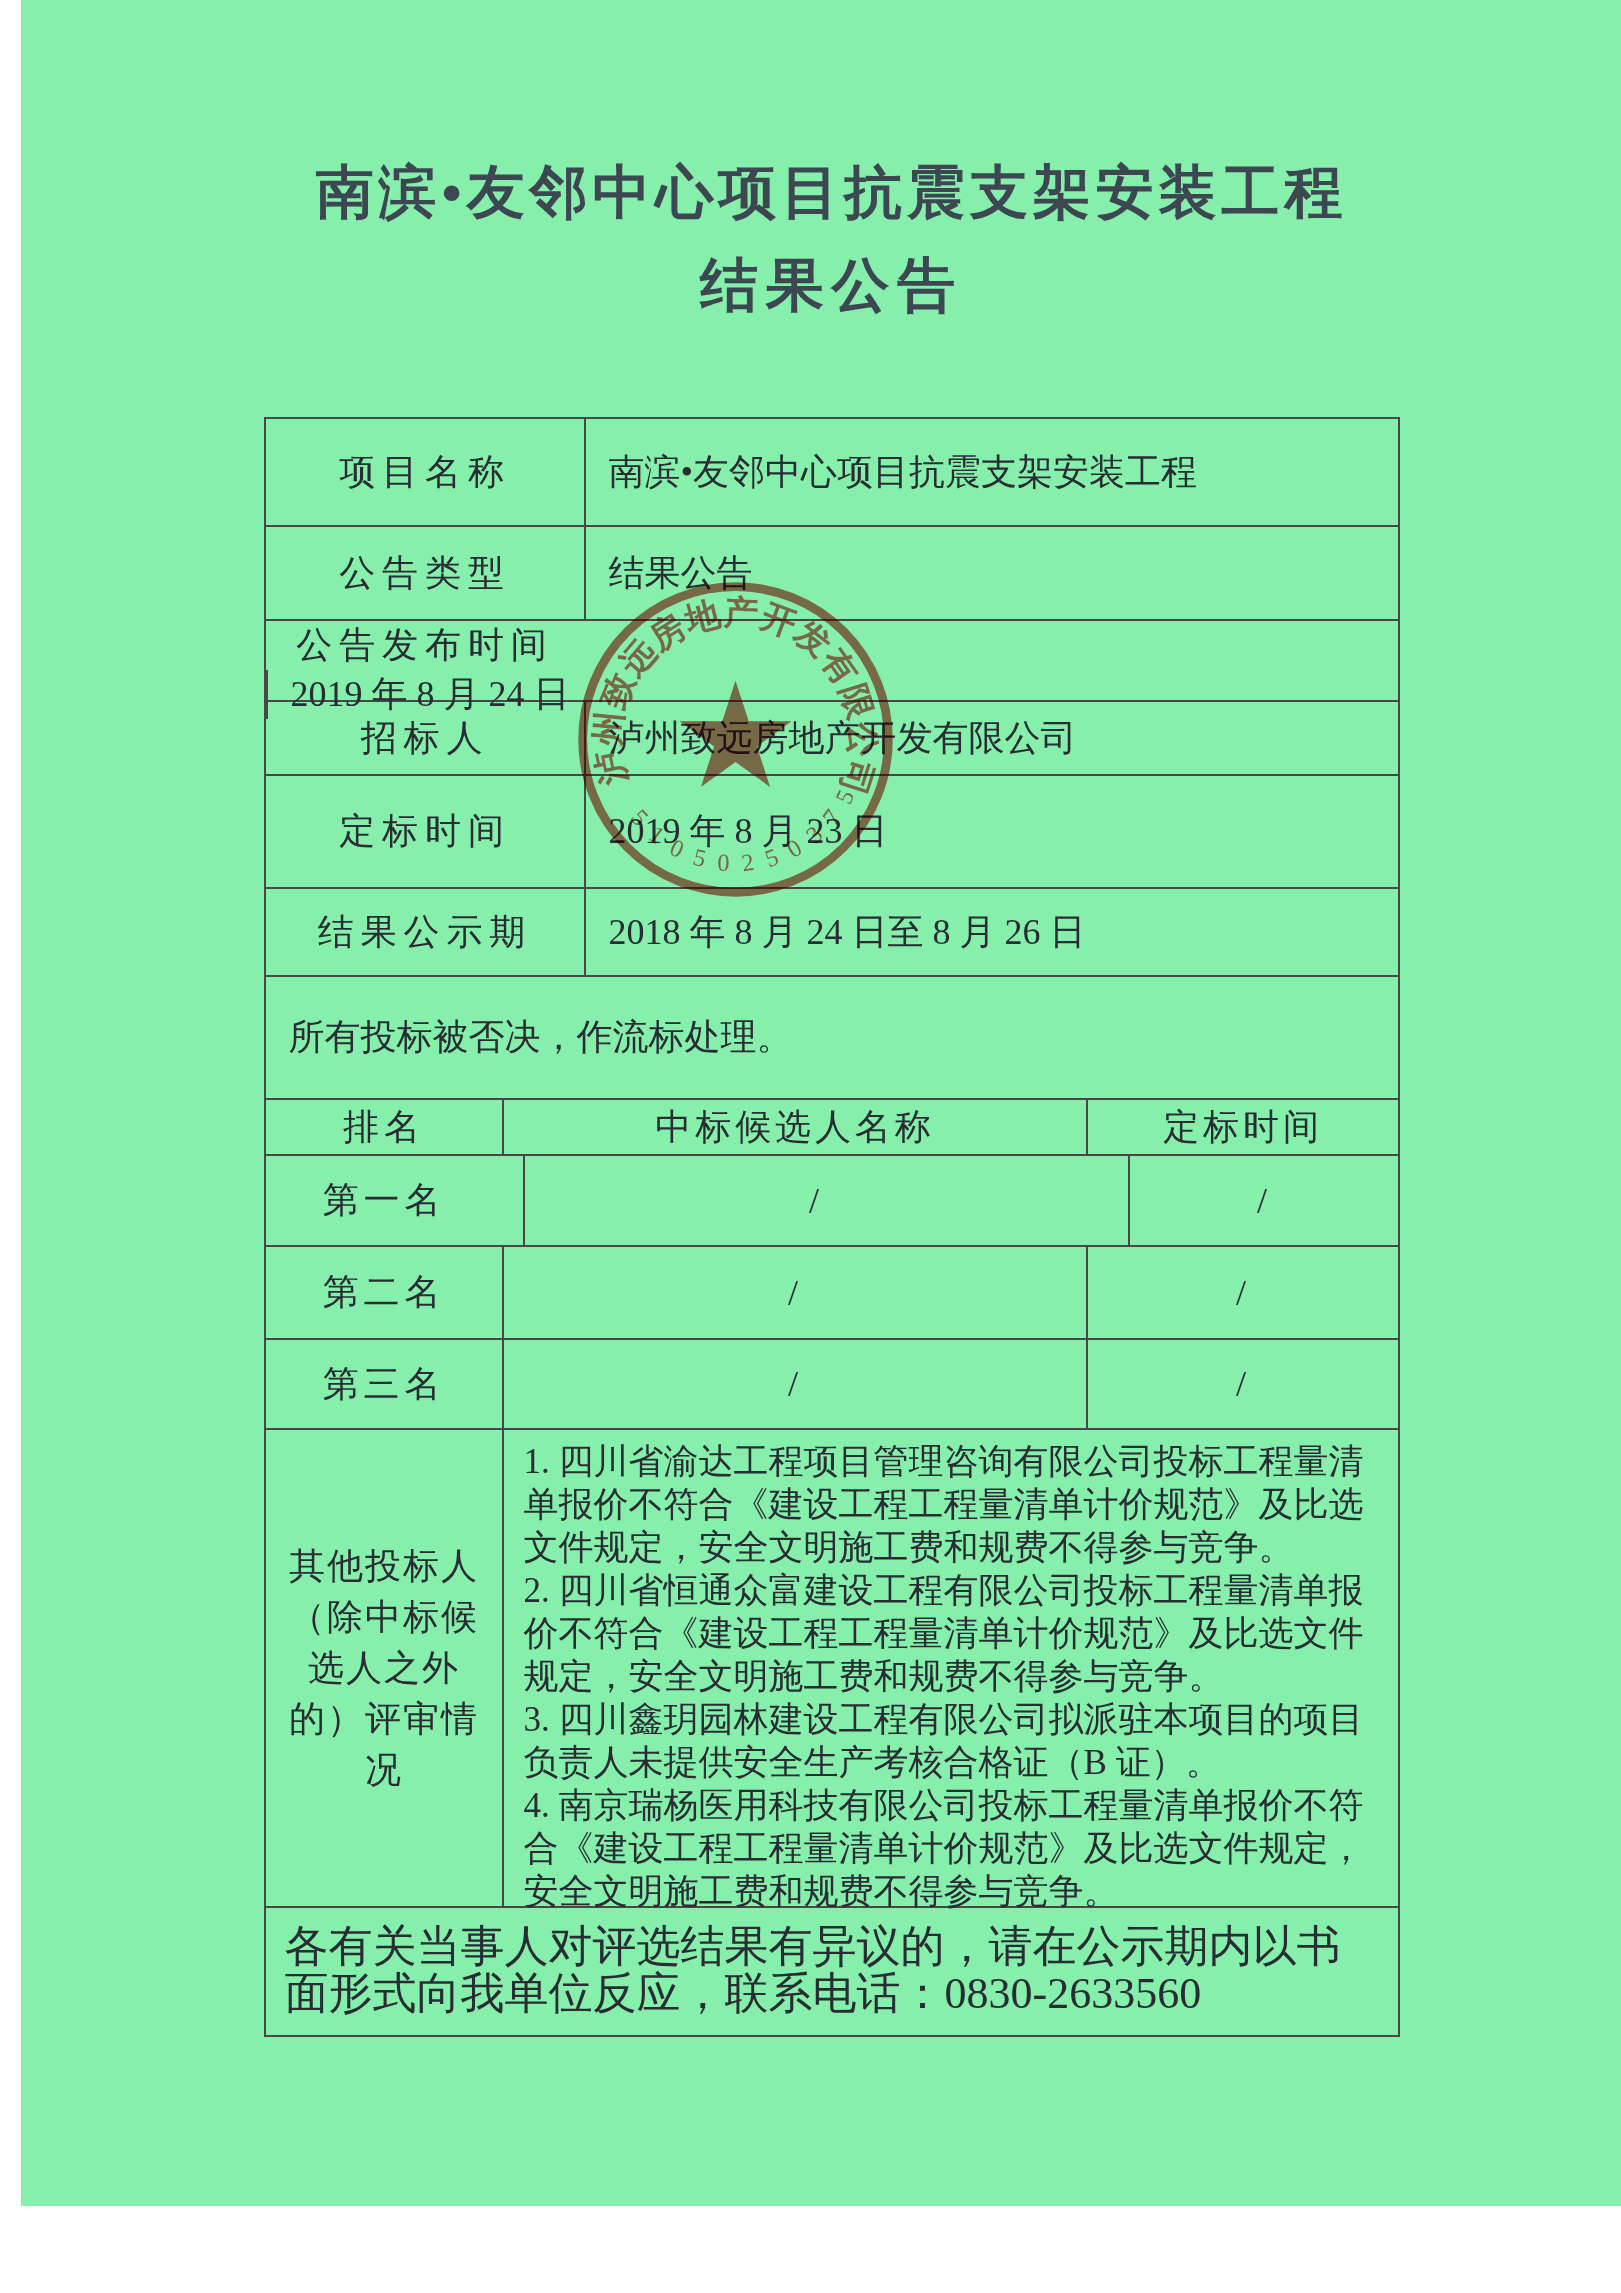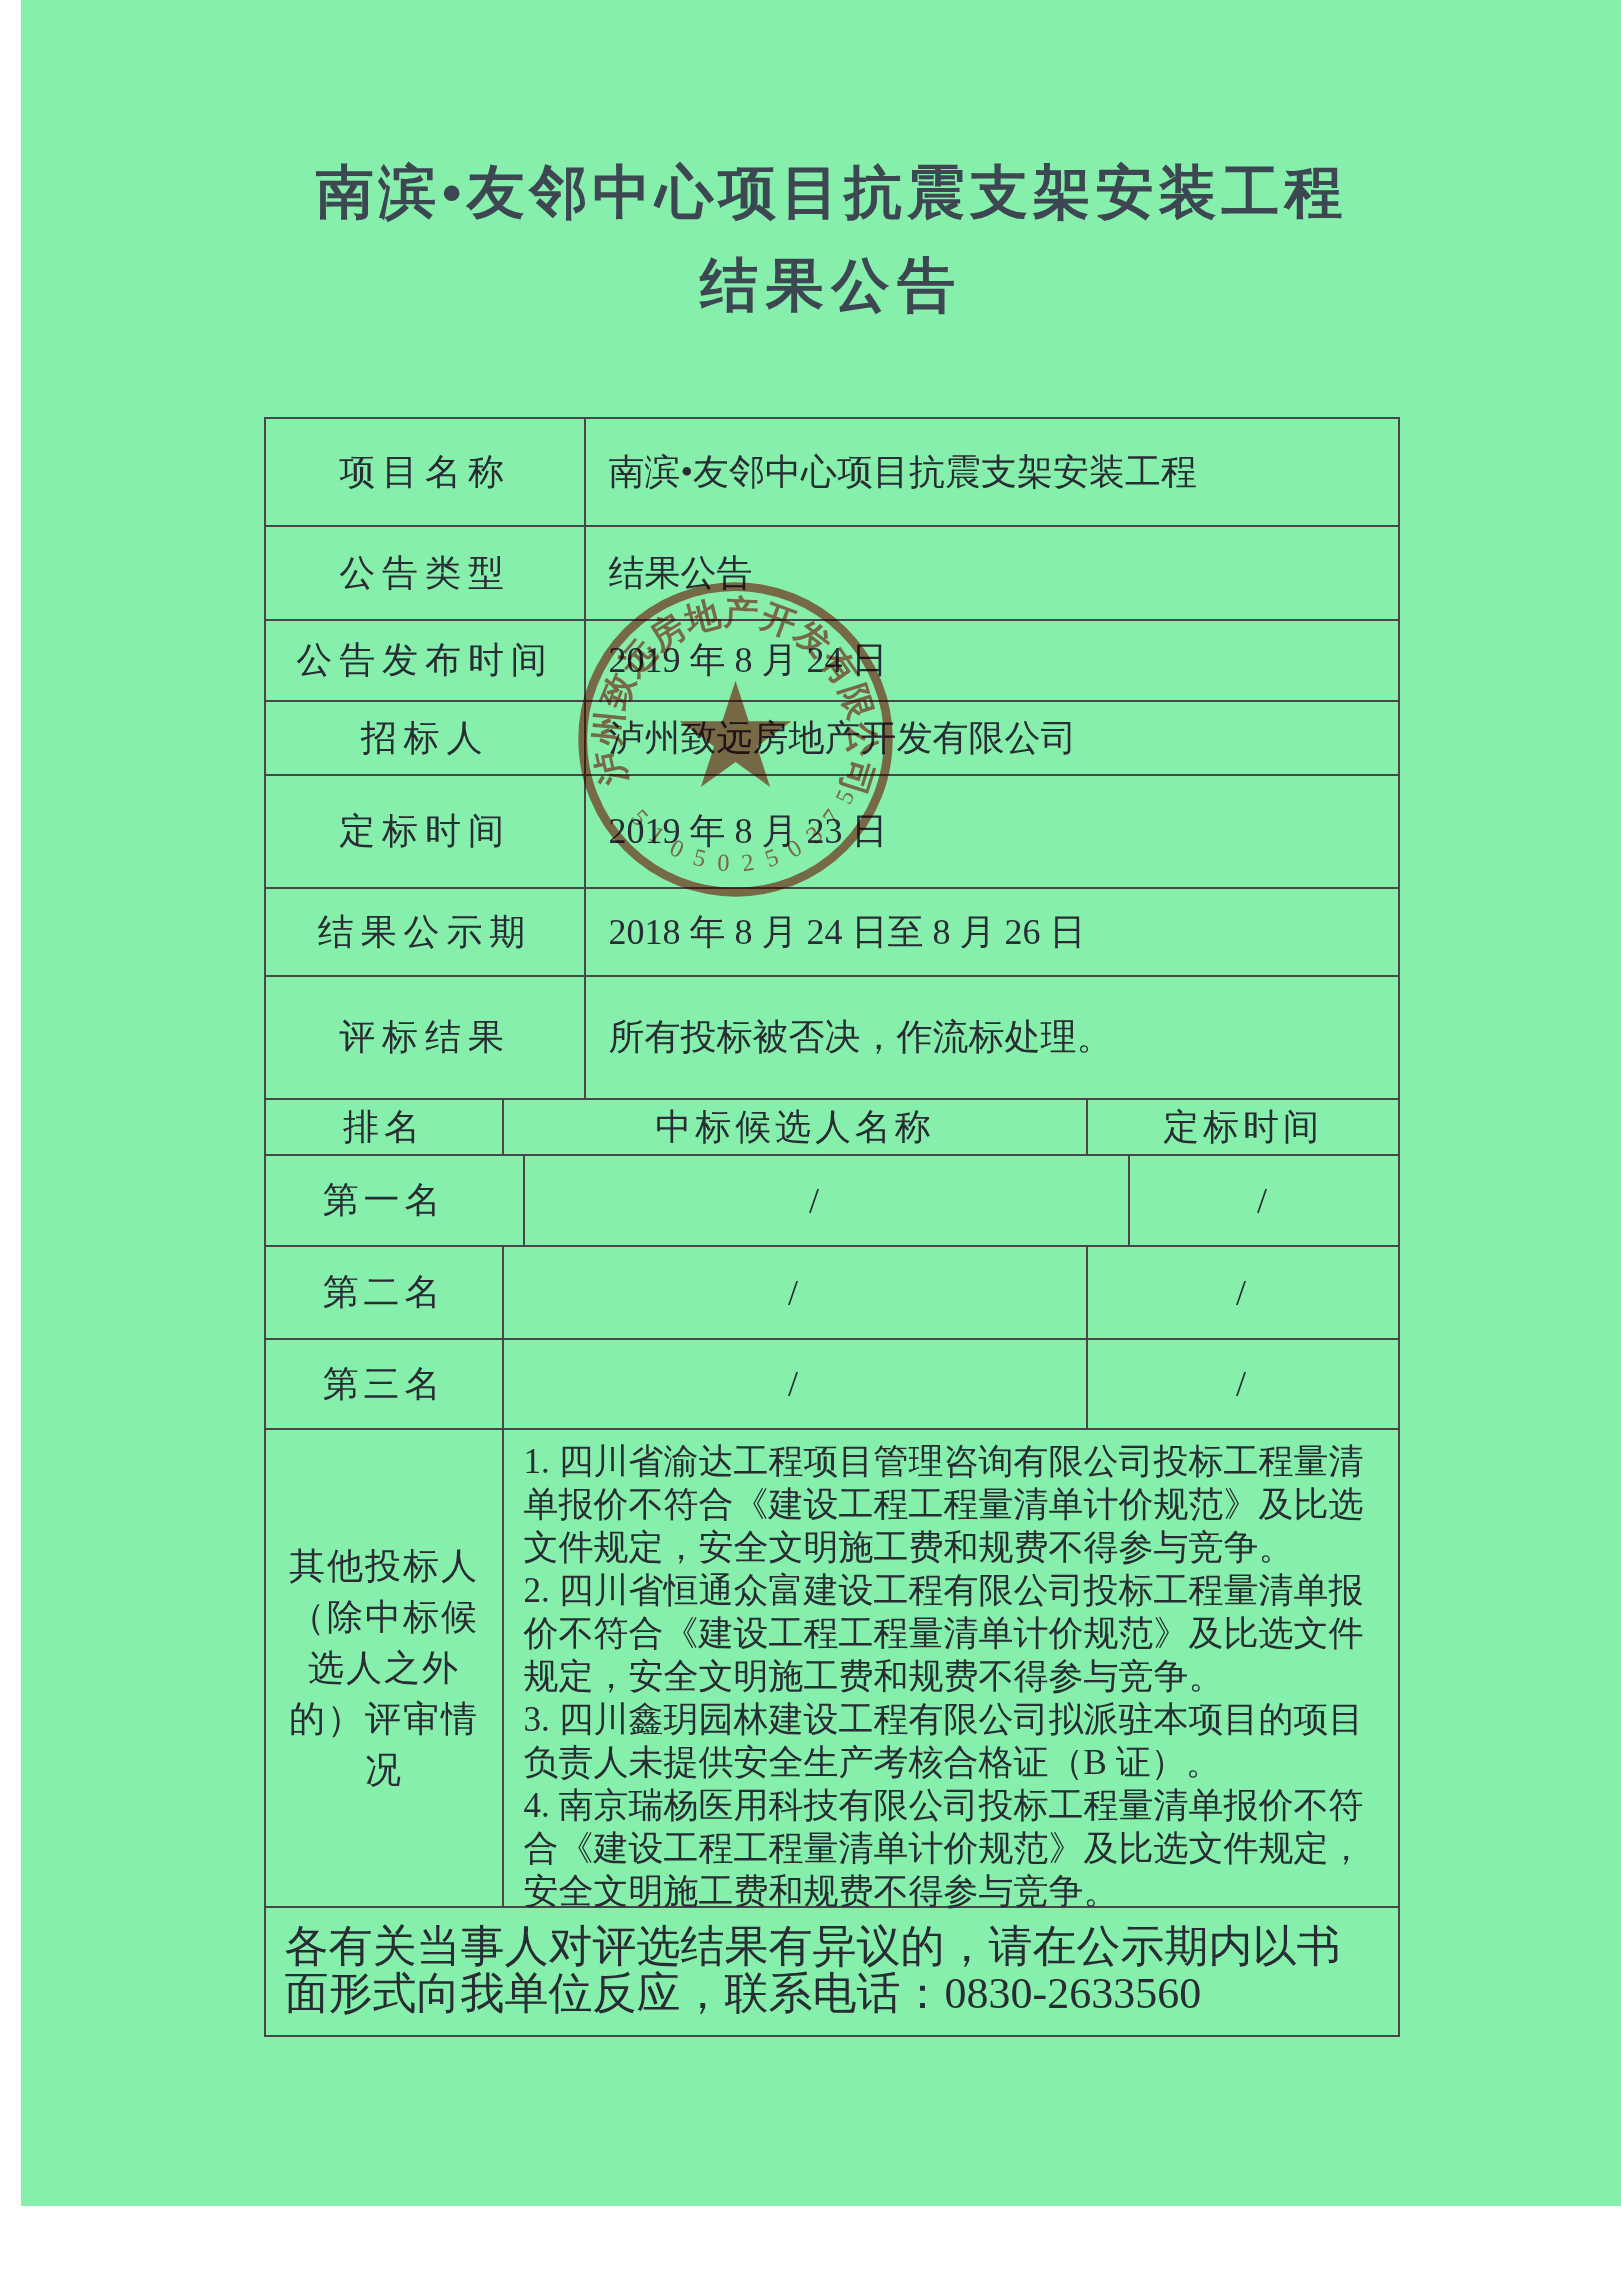--- a/index.html
+++ b/index.html
@@ -20,21 +20,21 @@
   .doc-table {
     position:absolute; left:243px; top:417px; width:1136px;
     border:2.9px solid #474747; box-sizing:border-box;
     font-size:36px; color:#272d33;
   }
   .tr { display:flex; border-top:2px solid #474747; box-sizing:border-box; }
   .tr:first-child { border-top:none; }
   .td { box-sizing:border-box; border-left:2px solid #474747; min-width:0; }
   .td:first-child { border-left:none; }
 
-  .h-r1 { height:106px;justify-content:center; } .h-r2 { height:94px; }  .h-r3 { height:81px; }
+  .h-r1 { height:106px;justify-content:center; } .h-r2 { height:94px; }  .h-r3 { height:81px;flex-direction:column; }
   .h-r4 { height:74px; }  .h-r5 { height:113px; } .h-r6 { height:88px; }
   .h-r7 { height:123px; } .h-r8 { height:56px; }  .h-r9 { height:91px;gap:21px; }
   .h-r10 { height:93px; } .h-r11 { height:90px; } .h-r12 { height:478px; }
   .h-r13 { height:129px; }
 
   .lbl { width:318px; display:flex; align-items:center; justify-content:center;
          letter-spacing:6.9px; text-align:center; }
   .val { flex:1; display:flex; align-items:center; padding:0 17.6px 0 22.5px; }
 
   .rank-c1 { width:236px; display:flex; align-items:center; justify-content:center; letter-spacing:4.9px; }
@@ -89,21 +89,20 @@
       <div class="td lbl">定标时间</div>
       <div class="td val">2019 年 8 月 23 日</div>
     </div>
 
     <div class="tr h-r6">
       <div class="td lbl">结果公示期</div>
       <div class="td val">2018 年 8 月 24 日至 8 月 26 日</div>
     </div>
 
     <div class="tr h-r7">
-      <div class="td lbl">评标结果</div>
       <div class="td val">所有投标被否决，作流标处理。</div>
     </div>
 
     <div class="tr h-r8">
       <div class="td rank-c1">排名</div>
       <div class="td rank-c2">中标候选人名称</div>
       <div class="td rank-c3">定标时间</div>
     </div>
 
     <div class="tr h-r9">

